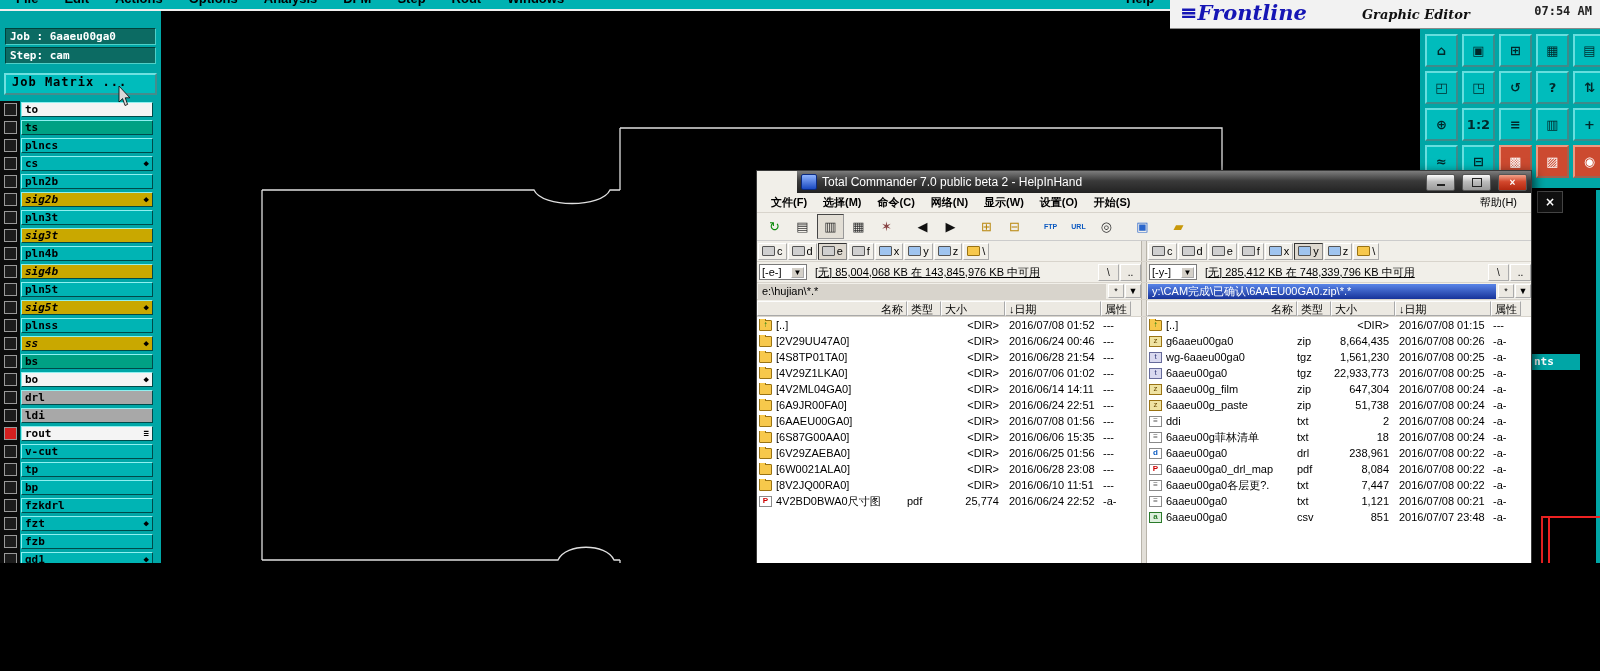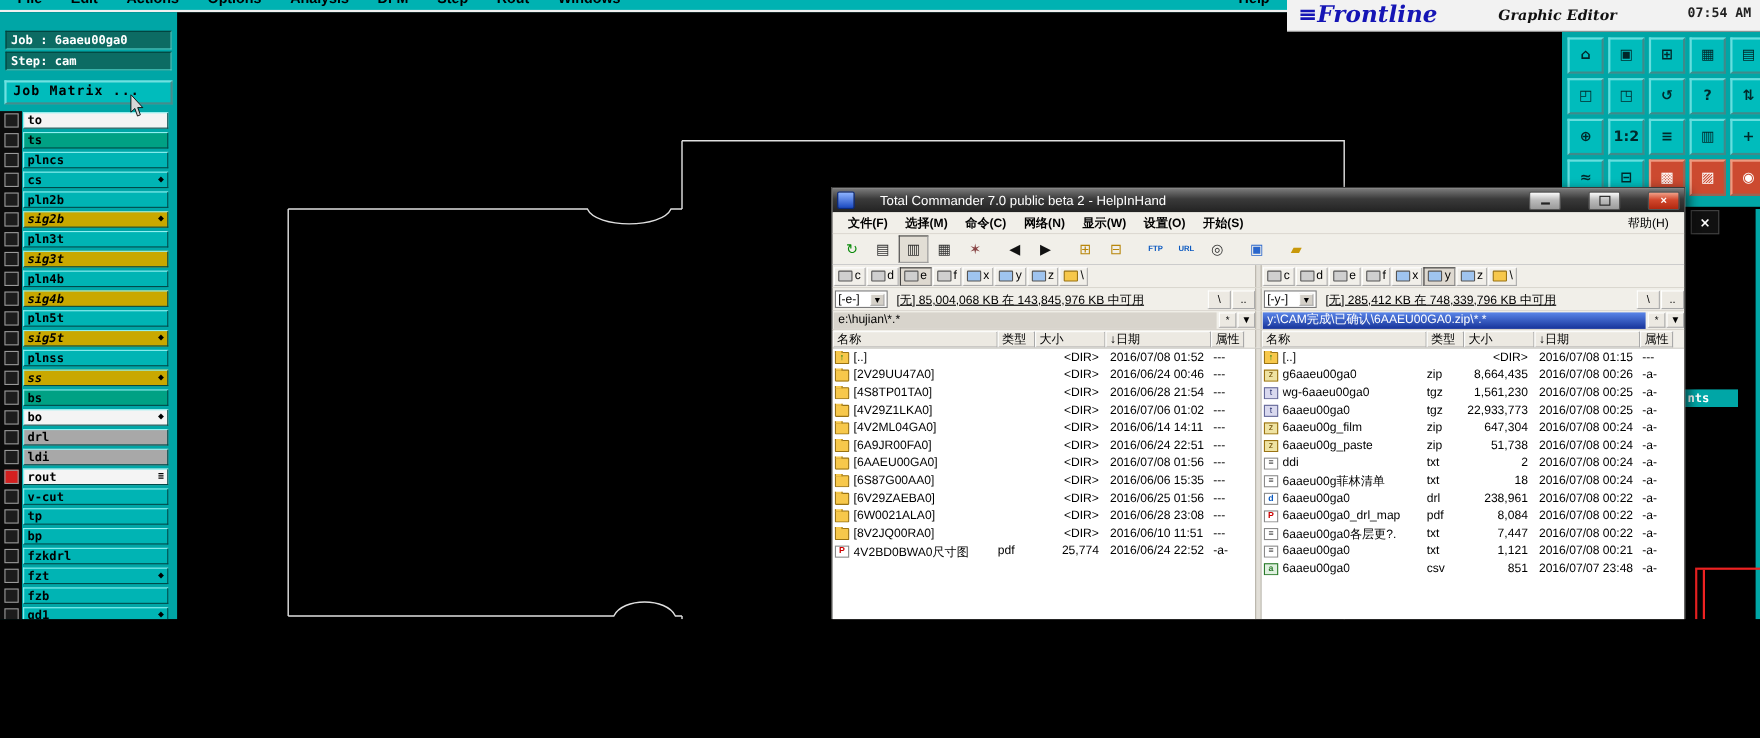--- a/index.html
+++ b/index.html
@@ -61,21 +61,21 @@
 
   
   .pcb-svg{position:absolute;left:0;top:0;z-index:1;pointer-events:none;}
   .cursor-svg{position:absolute;left:118px;top:86px;z-index:6;pointer-events:none;}
 
   
   .tc{position:absolute;left:756px;top:170px;width:776px;height:501px;background:#f1efe9;
       border:1px solid #3a3a3a;box-sizing:border-box;z-index:5;box-shadow:3px 3px 10px rgba(0,0,0,.65);
       font-size:11px;color:#000;}
   .tc-title{height:22px;background:linear-gradient(#7d7d7d,#3a3a3a 45%,#222);display:flex;
-            align-items:center;color:#fff;font-size:12px;padding:0 4px;gap:23px;}
+            align-items:center;color:#fff;font-size:12px;padding:0 4px;gap:5px;margin-left:40px;}
   .tc-app-icon{width:14px;height:14px;background:linear-gradient(#8fb4ff,#1a49c0);
                border:1px solid #0a2a80;border-radius:2px;flex:none;}
   .tc-title-text{flex:1;white-space:nowrap;overflow:hidden;}
   .wc{width:27px;height:15px;border:1px solid #555;border-radius:2px;margin-left:2px;
       background:linear-gradient(#fdfdfd,#bcbcbc 45%,#9a9a9a);display:flex;align-items:center;
       justify-content:center;font-size:10px;color:#222;flex:none;}
   .wc.close{background:linear-gradient(#f2a48c,#d2472c 45%,#b22810);color:#fff;font-weight:bold;}
   .min-glyph{width:8px;height:2px;background:#222;margin-top:6px;}
   .restore-glyph{width:8px;height:7px;border:1px solid #222;background:transparent;}
   .tc-menu{height:19px;background:#f1efe9;border-bottom:1px solid #d8d4cc;display:flex;
@@ -115,21 +115,21 @@
   .dinfo{flex:1;white-space:nowrap;overflow:hidden;padding-left:4px;text-decoration:underline;}
   .mini-btn{width:21px;height:17px;background:#ece9e2;border:1px outset #fff;font-size:10px;
             display:flex;align-items:center;justify-content:center;margin-left:1px;box-sizing:border-box;flex:none;}
   .mini-btn.sm{width:16px;height:14px;font-size:9px;}
   .path-label{flex:1;height:15px;line-height:15px;padding:0 4px;background:#d8d4cc;color:#000;
               white-space:nowrap;overflow:hidden;margin:0 1px;}
   .path-label.active{background:linear-gradient(180deg,#5a85e8,#16339a);color:#fff;}
 
   .hdrs .hdr{height:15px;line-height:15px;background:#ece9e2;border:1px outset #fdfdfd;
              box-sizing:border-box;padding:0 3px;white-space:nowrap;overflow:hidden;}
-  .cw0{width:150px;} .cw1{width:34px;} .cw2{width:64px;} .cw3{width:96px;} .cw4{width:30px;}
+  .cw0{width:150px;text-align:right;} .cw1{width:34px;} .cw2{width:64px;} .cw3{width:96px;} .cw4{width:30px;}
   .frow{display:flex;align-items:center;height:16px;white-space:nowrap;}
   .cell{box-sizing:border-box;overflow:hidden;}
   .cell.cw2{text-align:right;padding-right:6px;}
   .cell.cw3{padding-left:4px;} .cell.cw4{padding-left:2px;}
   .namecell{display:flex;align-items:center;padding-left:2px;}
   .fname{overflow:hidden;white-space:nowrap;}
 
   .fi{width:13px;height:11px;display:inline-flex;align-items:center;justify-content:center;
       font-size:8px;line-height:1;margin-right:4px;flex:none;border:1px solid transparent;
       box-sizing:border-box;position:relative;}

